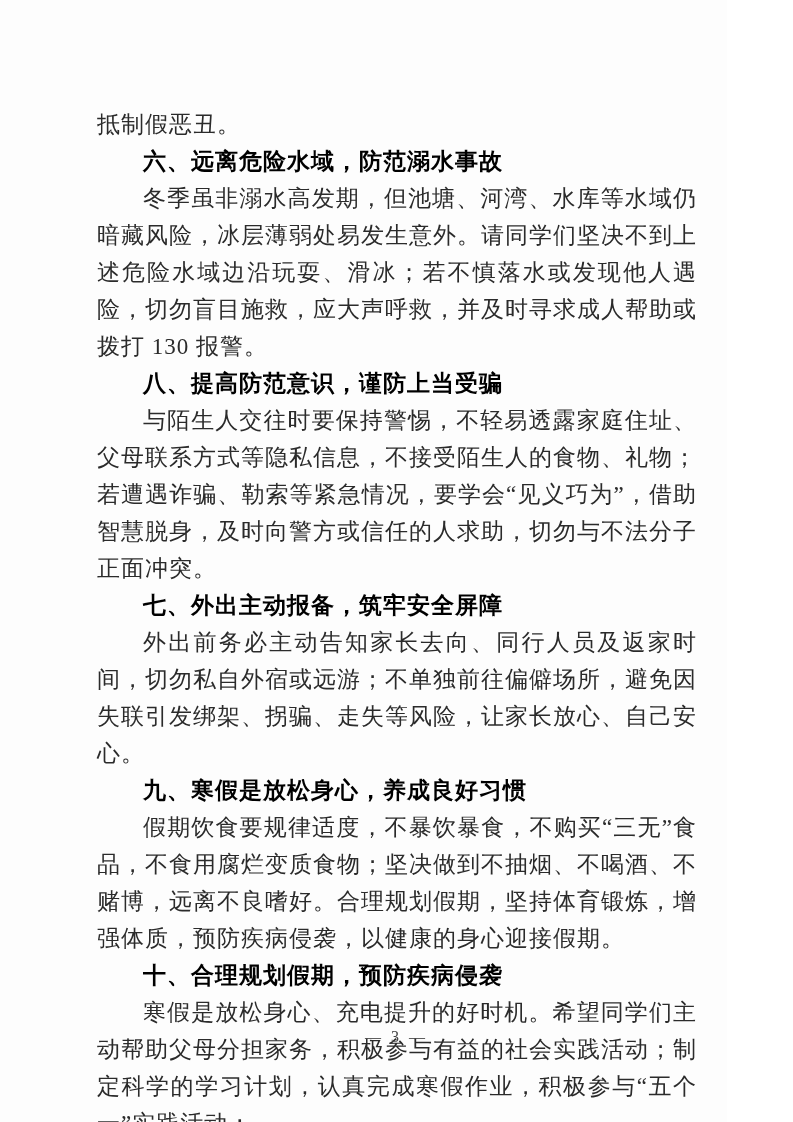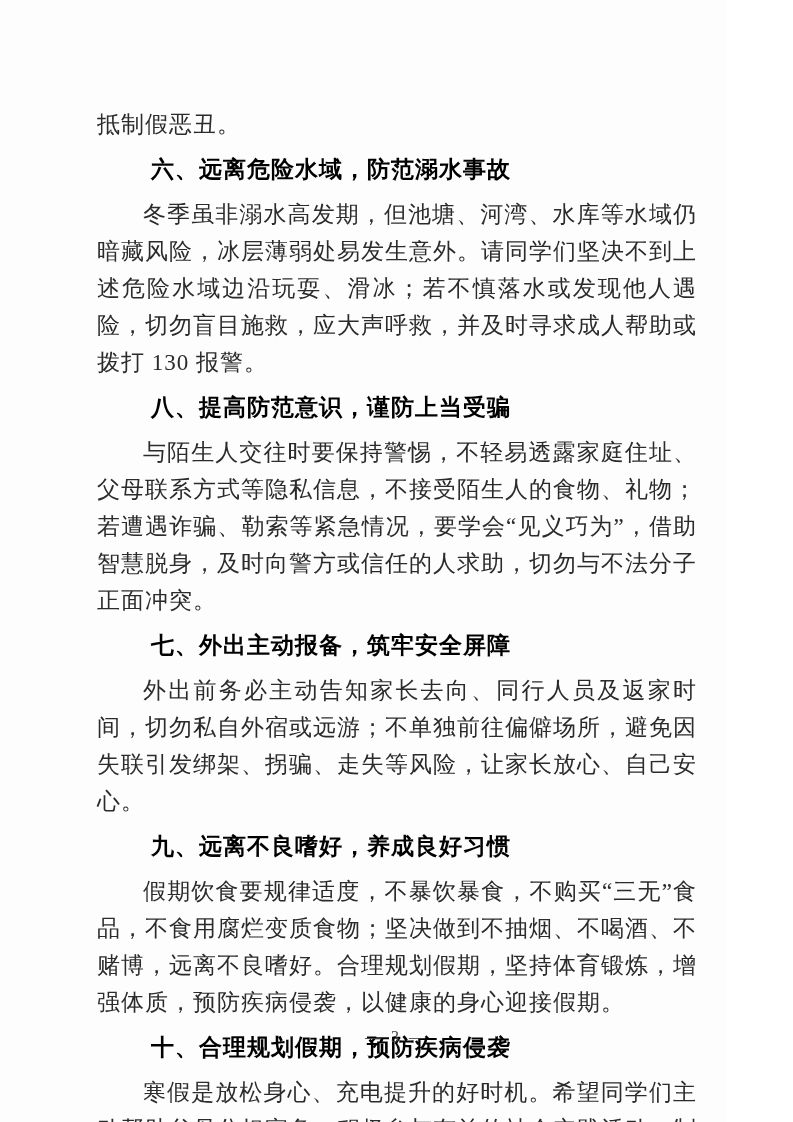--- a/index.html
+++ b/index.html
@@ -27,21 +27,21 @@
   }
   .content p {
     margin: 0;
     text-indent: 2em;
     letter-spacing: 1px;
   }
   .content p.continuation {
     text-indent: 0;
   }
   .content h2 {
-    margin: 8px;
+    margin: 0;
     font-family: "Liberation Sans", "DejaVu Sans", sans-serif;
     font-weight: bold;
     font-size: 23px;
     line-height: 37px;
     color: #000000;
     text-indent: 2em;
     letter-spacing: 1px;
     text-align: left;
   }
   .footer {
@@ -73,21 +73,21 @@
       <h2>八、提高防范意识，谨防上当受骗</h2>
       <p>与陌生人交往时要保持警惕，不轻易透露家庭住址、父母联系方式等隐私信息，不接受陌生人的食物、礼物；若遭遇诈骗、勒索等紧急情况，要学会“见义巧为”，借助智慧脱身，及时向警方或信任的人求助，切勿与不法分子正面冲突。</p>
     </div>
 
     <div class="section">
       <h2>七、外出主动报备，筑牢安全屏障</h2>
       <p>外出前务必主动告知家长去向、同行人员及返家时间，切勿私自外宿或远游；不单独前往偏僻场所，避免因失联引发绑架、拐骗、走失等风险，让家长放心、自己安心。</p>
     </div>
 
     <div class="section">
-      <h2>九、远离不良嗜好，养成良好习惯</h2>
+      <h2>九、寒假是放松身心，养成良好习惯</h2>
       <p>假期饮食要规律适度，不暴饮暴食，不购买“三无”食品，不食用腐烂变质食物；坚决做到不抽烟、不喝酒、不赌博，远离不良嗜好。合理规划假期，坚持体育锻炼，增强体质，预防疾病侵袭，以健康的身心迎接假期。</p>
     </div>
 
     <div class="section">
       <h2>十、合理规划假期，预防疾病侵袭</h2>
       <p>寒假是放松身心、充电提升的好时机。希望同学们主动帮助父母分担家务，积极参与有益的社会实践活动；制定科学的学习计划，认真完成寒假作业，积极参与“五个一”实践活动：</p>
     </div>
 
   </div>
 

